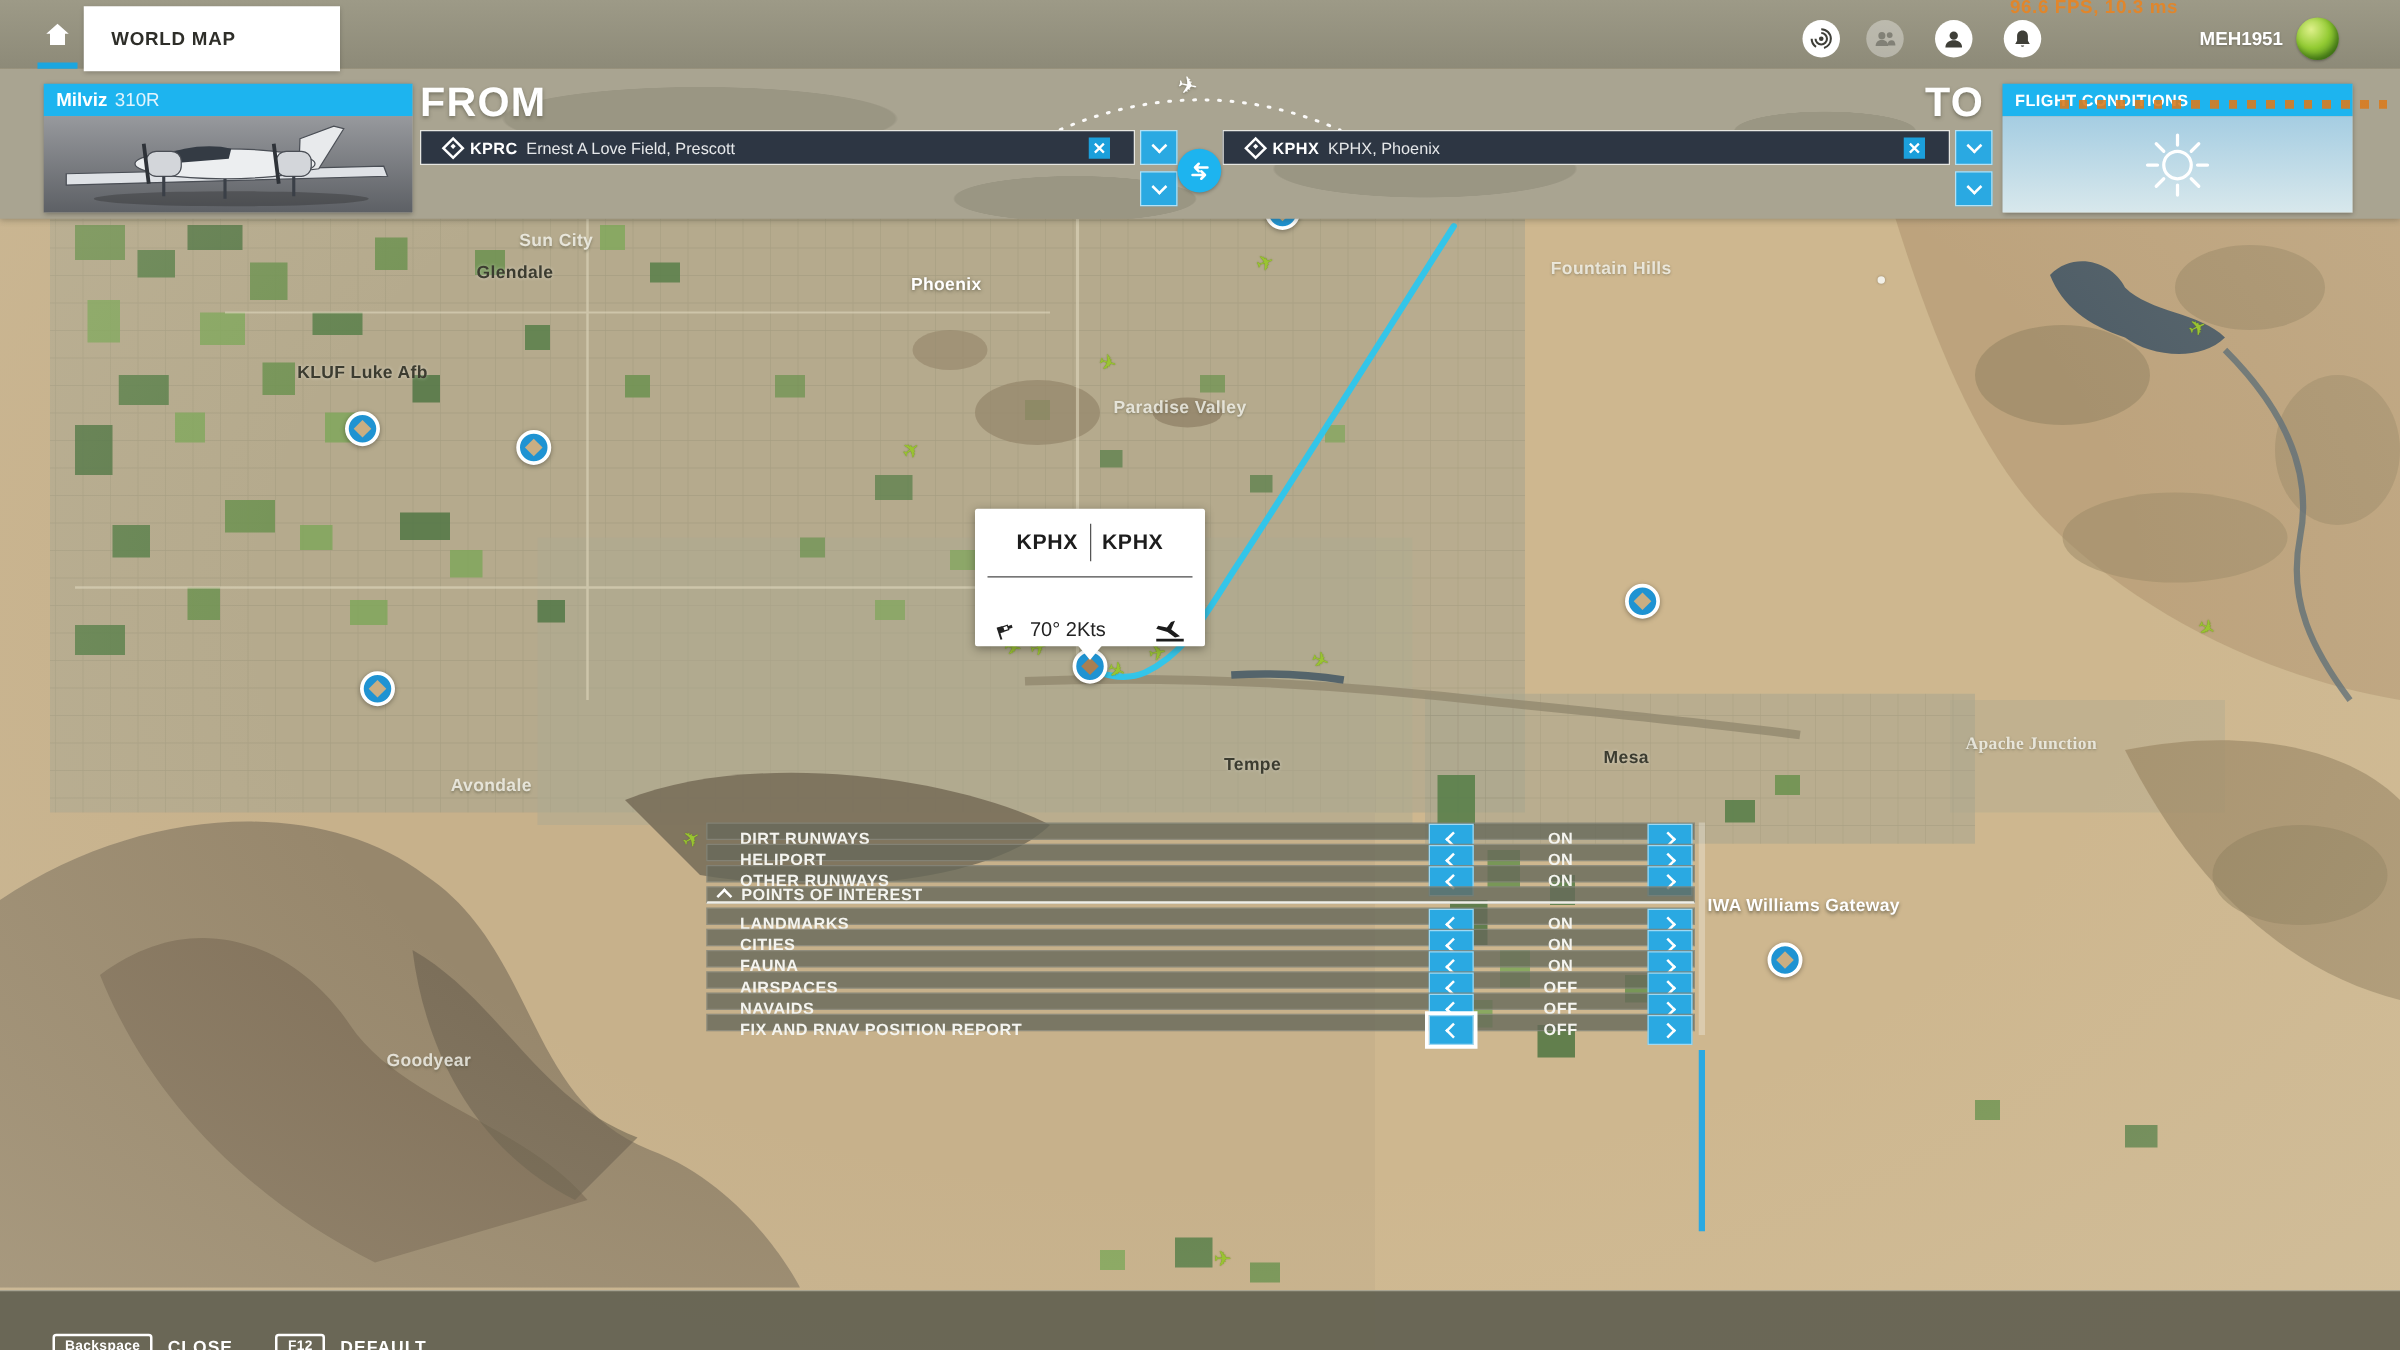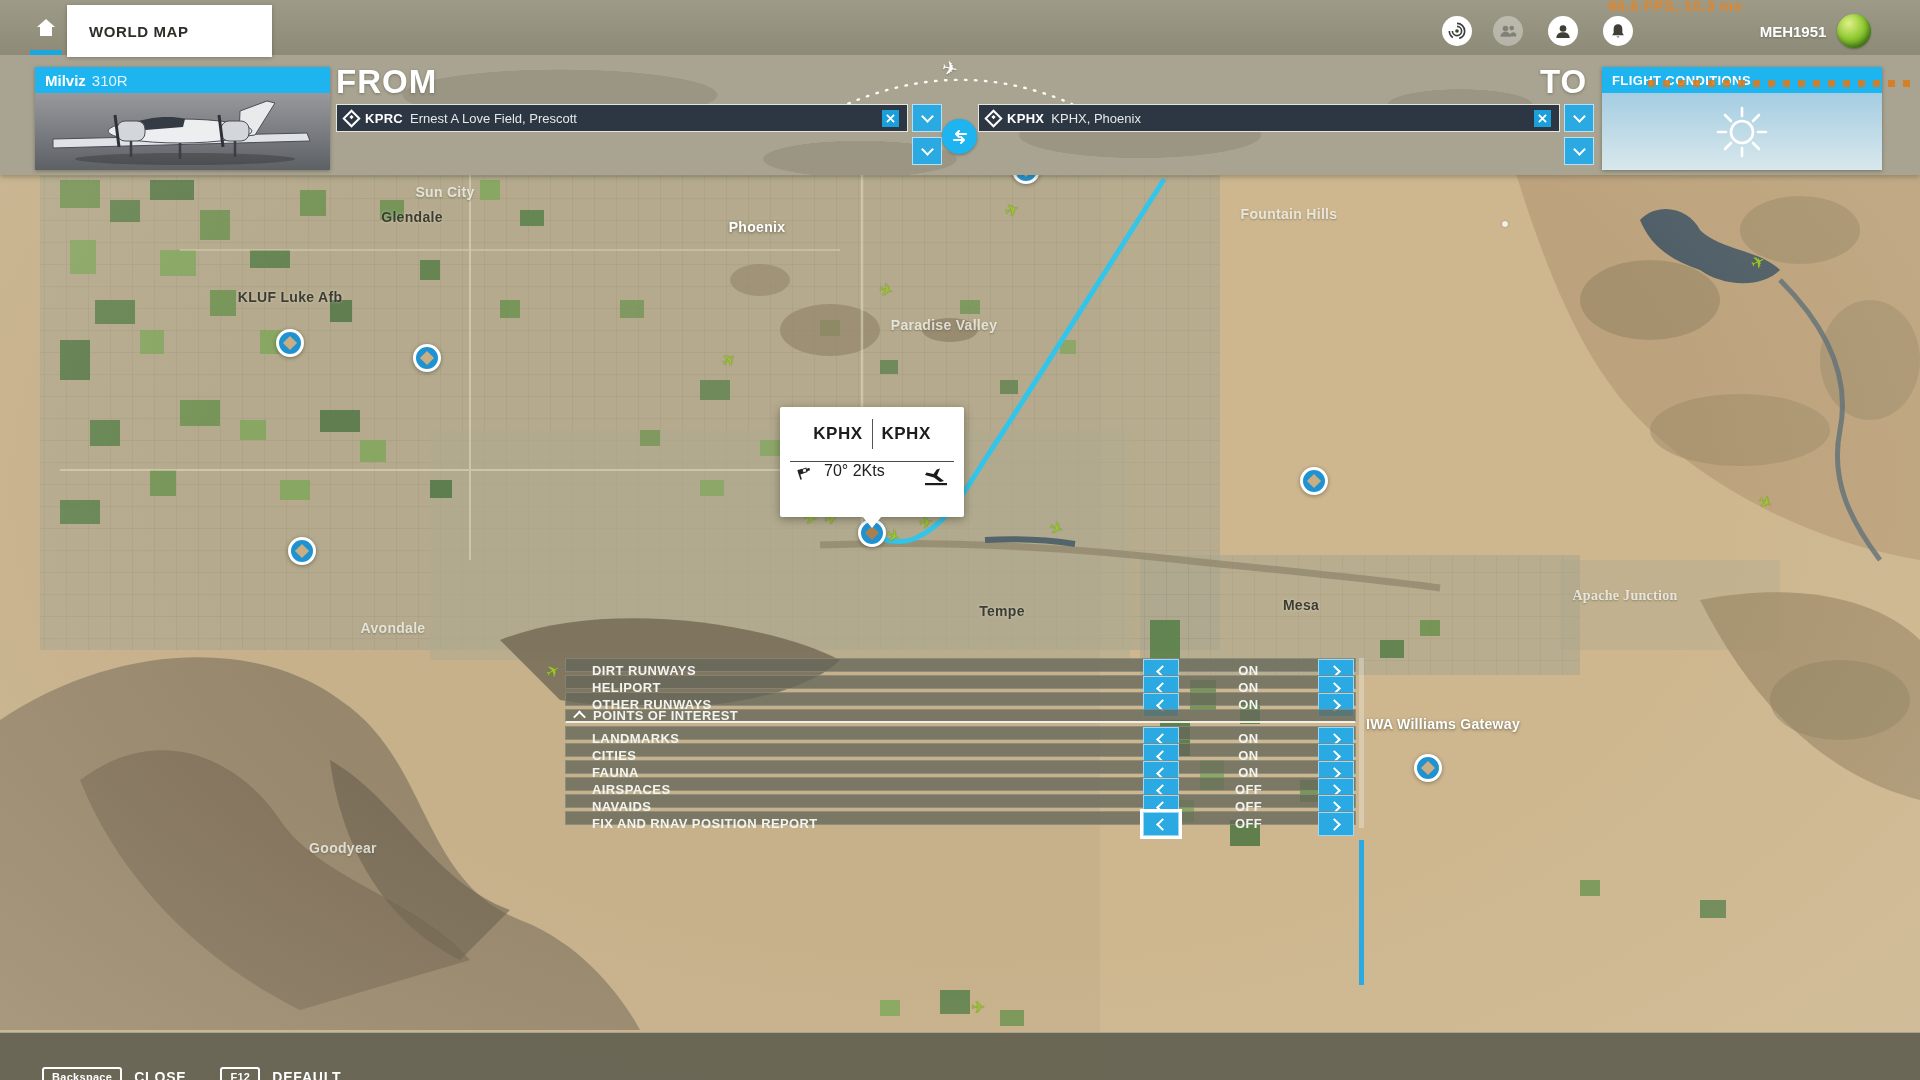--- a/index.html
+++ b/index.html
@@ -30,21 +30,21 @@
         box-shadow:0 0 2px rgba(0,0,0,.3);}
   #route-svg{position:absolute;inset:0;pointer-events:none;z-index:3;}
 
   
   #kphx-popup{left:780px;top:407px;width:184px;height:110px;background:#fff;z-index:6;
      border-radius:2px;box-shadow:0 2px 8px rgba(40,40,30,.45);}
   #kphx-popup .ttl{height:54px;display:flex;align-items:center;justify-content:center;gap:9px;
      font-weight:bold;font-size:17px;color:#1d1d1d;letter-spacing:.5px;}
   #kphx-popup .vdiv{width:1px;height:30px;background:#555;}
   #kphx-popup .sep{height:1px;background:#4a4a4a;margin:0 10px;}
-  #kphx-popup .wrow{height:52px;display:flex;align-items:flex-start;padding:0 15px;gap:9px;
+  #kphx-popup .wrow{height:52px;display:flex;align-items:flex-end;padding:0 15px;gap:9px;
      font-size:16px;color:#222;}
   #kphx-popup .land{margin-left:auto;}
   #kphx-popup .ptr{position:absolute;left:50%;bottom:-11px;margin-left:-10px;width:0;height:0;
      border:10px solid transparent;border-top:12px solid #fff;border-bottom:none;}
 
   
   #settings-panel{left:565px;top:658px;width:791px;z-index:7;}
   .srow,.shead{position:relative;height:14px;margin-bottom:3px;box-sizing:border-box;
      background:rgba(103,105,90,.80);border:1px solid rgba(255,255,255,.16);
      color:#f4f4ef;font-size:13px;font-weight:bold;letter-spacing:.4px;}
@@ -95,21 +95,21 @@
       radial-gradient(ellipse 120px 26px at 1460px 50px, #8f8b79 60%, transparent 61%);}
   #aircraft-card{left:35px;top:12px;width:295px;height:103px;box-shadow:0 1px 4px rgba(0,0,0,.3);cursor:pointer;}
   #aircraft-card .hdr{height:26px;background:#1db4ef;display:flex;align-items:center;padding-left:10px;
      color:#fff;font-size:15px;}
   #aircraft-card .hdr .brand{font-weight:bold;}
   #aircraft-card .hdr .model{margin-left:6px;color:#e2f4fd;}
   #aircraft-card .photo{height:77px;background:linear-gradient(#97999d,#5d6065);position:relative;overflow:hidden;}
   .big-head{position:absolute;top:8px;color:#fff;font-size:33px;font-weight:bold;letter-spacing:1px;
      text-shadow:0 1px 3px rgba(70,70,55,.5);}
   .fld{position:absolute;height:28px;background:#2d3643;border:1px solid #e6e6e1;box-sizing:border-box;
-     display:flex;align-items:center;padding:0 8px;gap:7px;color:#fff;font-size:13px;cursor:text;}
+     display:flex;align-items:center;padding:0 19px;gap:7px;color:#fff;font-size:13px;cursor:text;}
   .fld .code{font-weight:bold;letter-spacing:.3px;}
   .fld .nm{color:#e6e8ea;}
   .dd{position:absolute;width:30px;height:28px;background:#2aa9e2;border:1px solid rgba(255,255,255,.65);
      box-sizing:border-box;display:flex;align-items:center;justify-content:center;cursor:pointer;}
   .xbtn{margin-left:auto;width:17px;height:17px;background:#1b9fdb;display:flex;align-items:center;
      justify-content:center;cursor:pointer;}
   .dmnd{width:9px;height:9px;border:2px solid #fff;transform:rotate(45deg);position:relative;flex:none;}
   .dmnd::after{content:'';position:absolute;left:2px;top:2px;width:3px;height:3px;background:#fff;}
   #swap-btn{left:942px;top:64px;width:35px;height:35px;border-radius:50%;background:#1db4ef;
      display:flex;align-items:center;justify-content:center;cursor:pointer;

